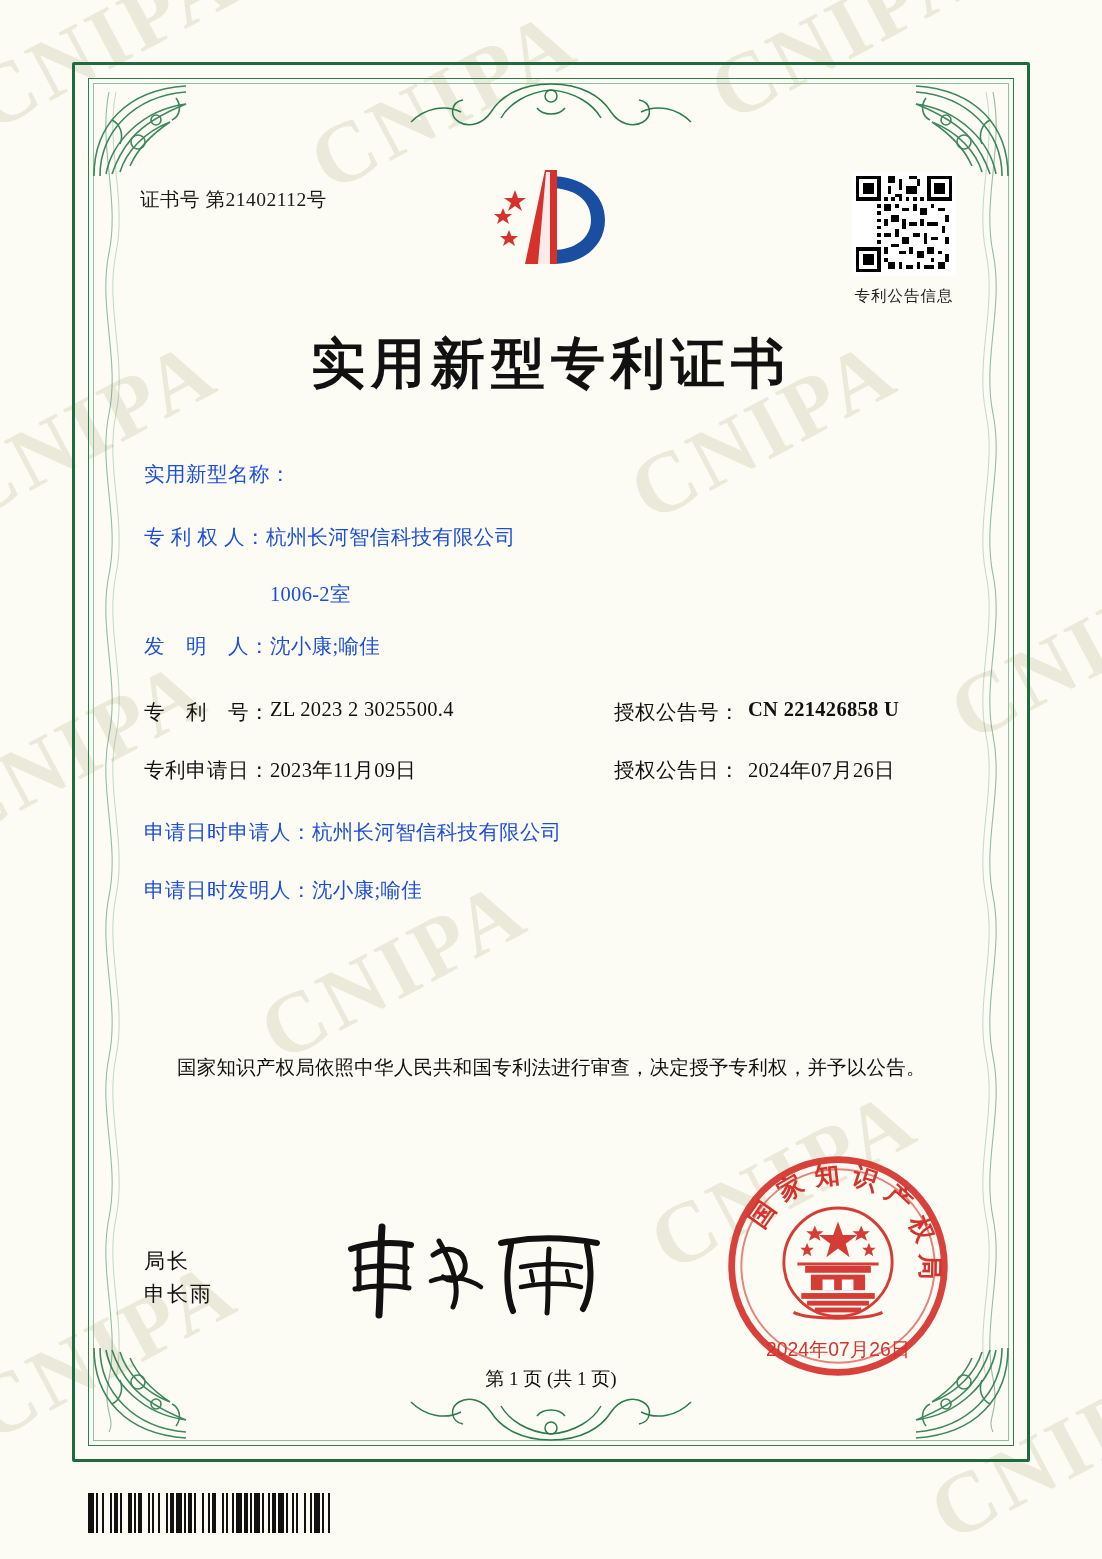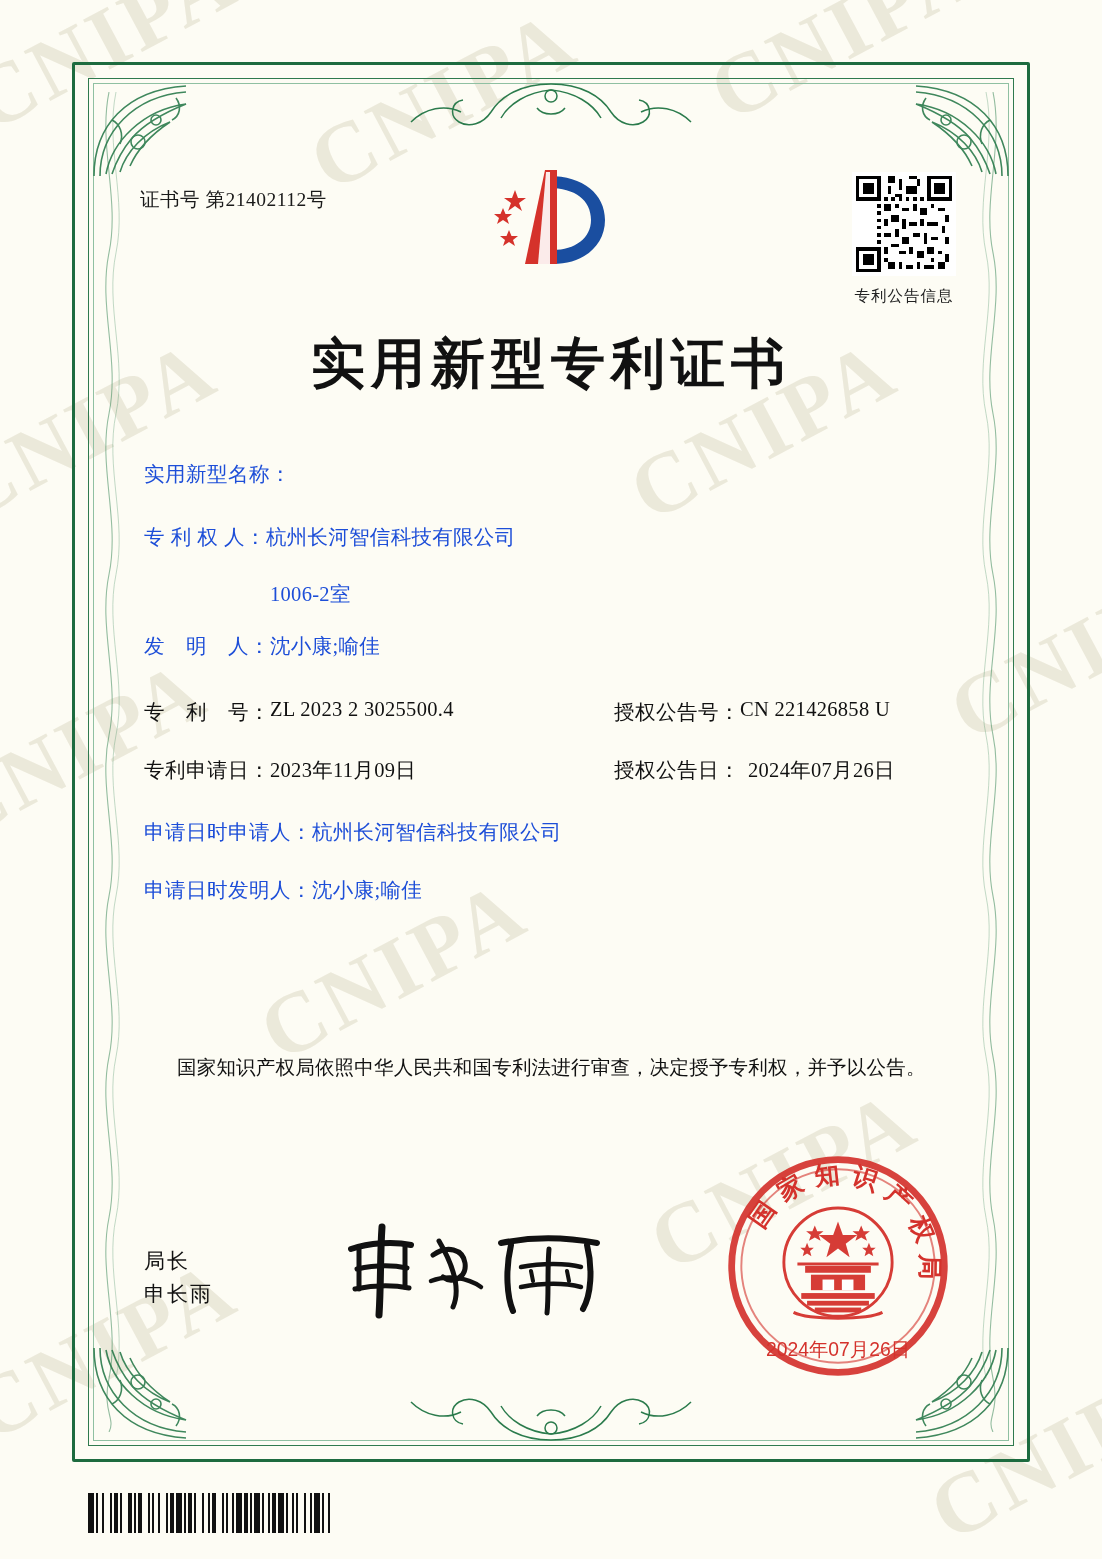--- a/index.html
+++ b/index.html
@@ -489,21 +489,21 @@
         <span class="field-value">沈小康;喻佳</span>
       </div>
 
       <div class="two-col" style="margin-top:18px; margin-bottom:30px;">
         <div class="col-left">
           <span class="field-label">专　利　号：</span>
           <span class="field-value">ZL 2023 2 3025500.4</span>
         </div>
         <div class="col-right">
           <span class="field-label">授权公告号：</span>
-          <span class="field-value" style="">CN 221426858 U</span>
+          <span class="field-value" style="margin-left:8px;font-weight:bold;">CN 221426858 U</span>
         </div>
       </div>
 
       <div class="two-col" style="margin-bottom:34px;">
         <div class="col-left">
           <span class="field-label">专利申请日：</span>
           <span class="field-value">2023年11月09日</span>
         </div>
         <div class="col-right">
           <span class="field-label">授权公告日：</span>
@@ -593,20 +593,21 @@
         </g>
 
         <text font-family="'Liberation Serif', serif" font-size="26" font-weight="700" fill="#d4322c" letter-spacing="2">
           <textPath href="#ringpath" startOffset="30%" text-anchor="middle">国 家 知 识 产 权 局</textPath>
         </text>
 
         <text x="120" y="213" text-anchor="middle" font-family="'Liberation Sans', sans-serif" font-size="20" fill="#d4322c">2024年07月26日</text>
       </svg>
     </div>
 
+    <div class="page-no">第 1 页 (共 1 页)</div>
   </div>
 </div>
 
 <div id="barcode">
     <span style="width:6px;height:40px;"></span>
     <span style="width:2px;height:40px;background:transparent;"></span>
     <span style="width:2px;height:40px;"></span>
     <span style="width:4px;height:40px;background:transparent;"></span>
     <span style="width:2px;height:40px;"></span>
     <span style="width:6px;height:40px;background:transparent;"></span>

